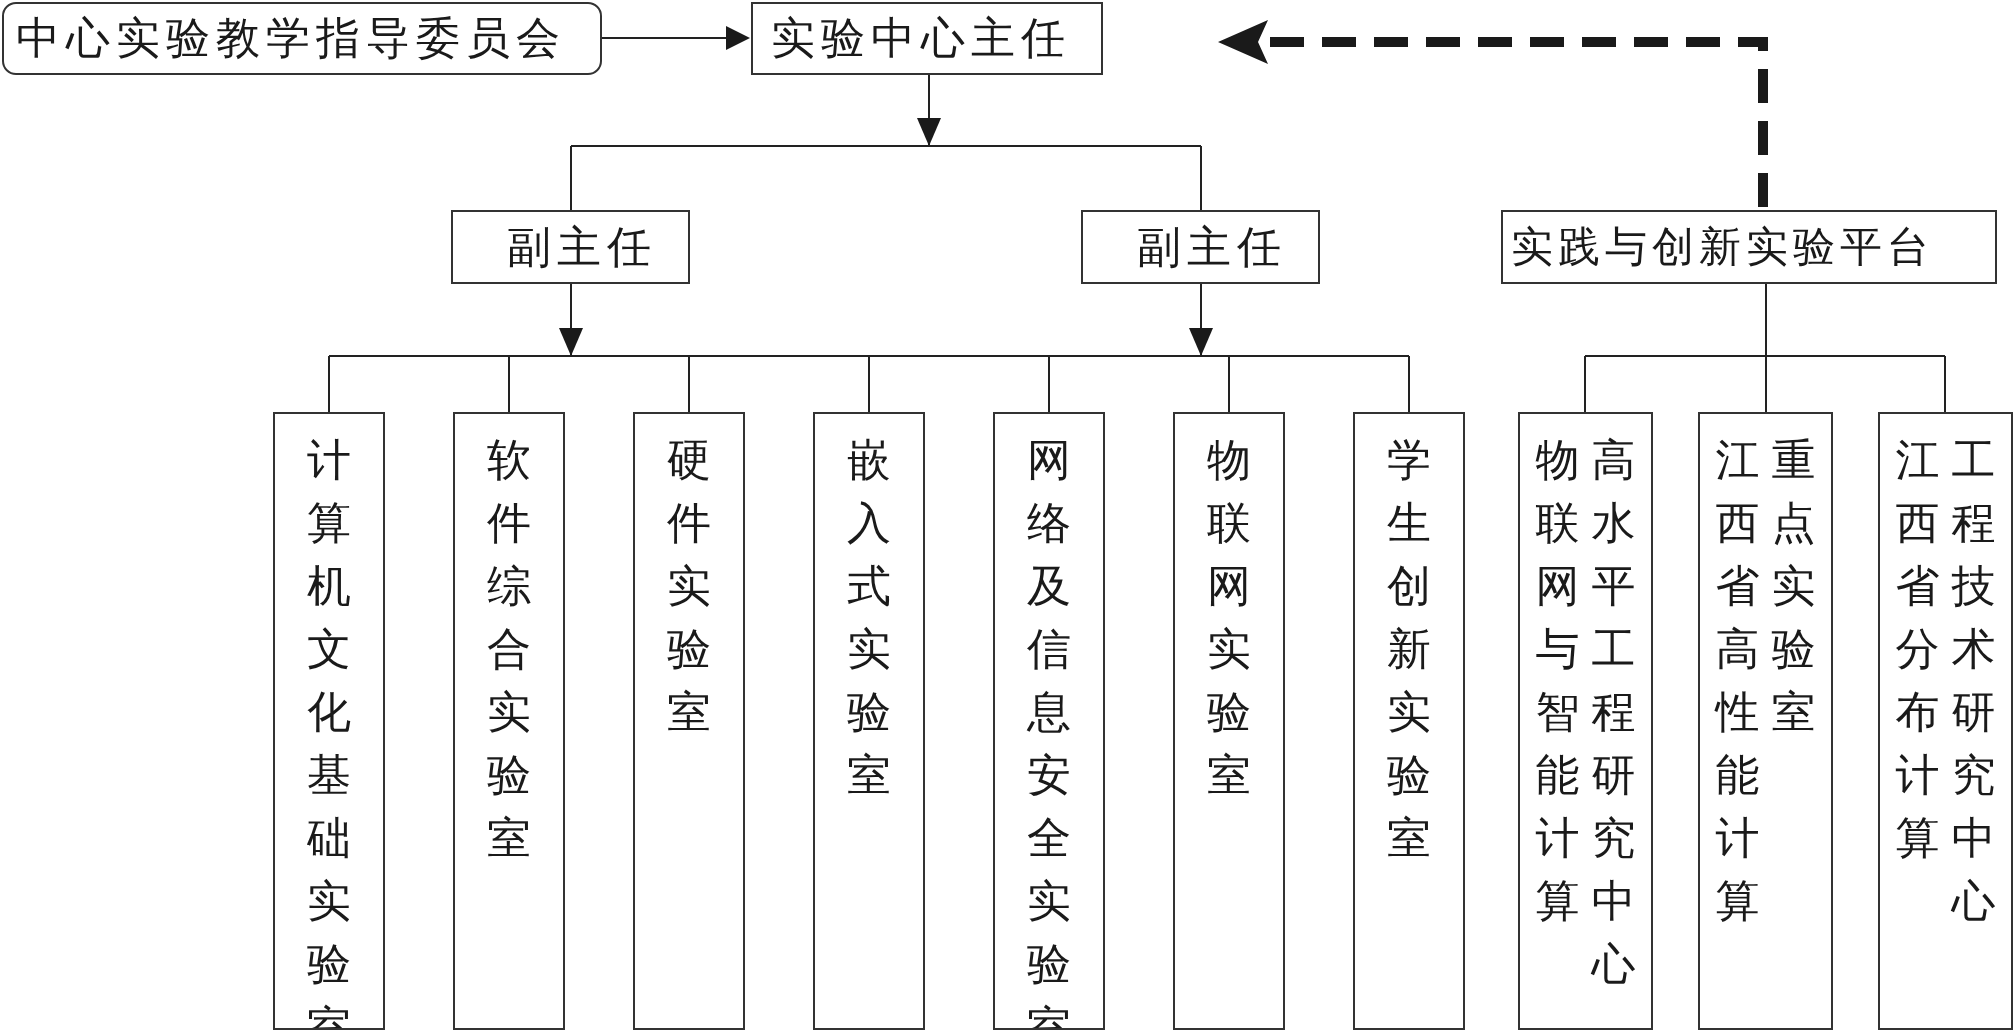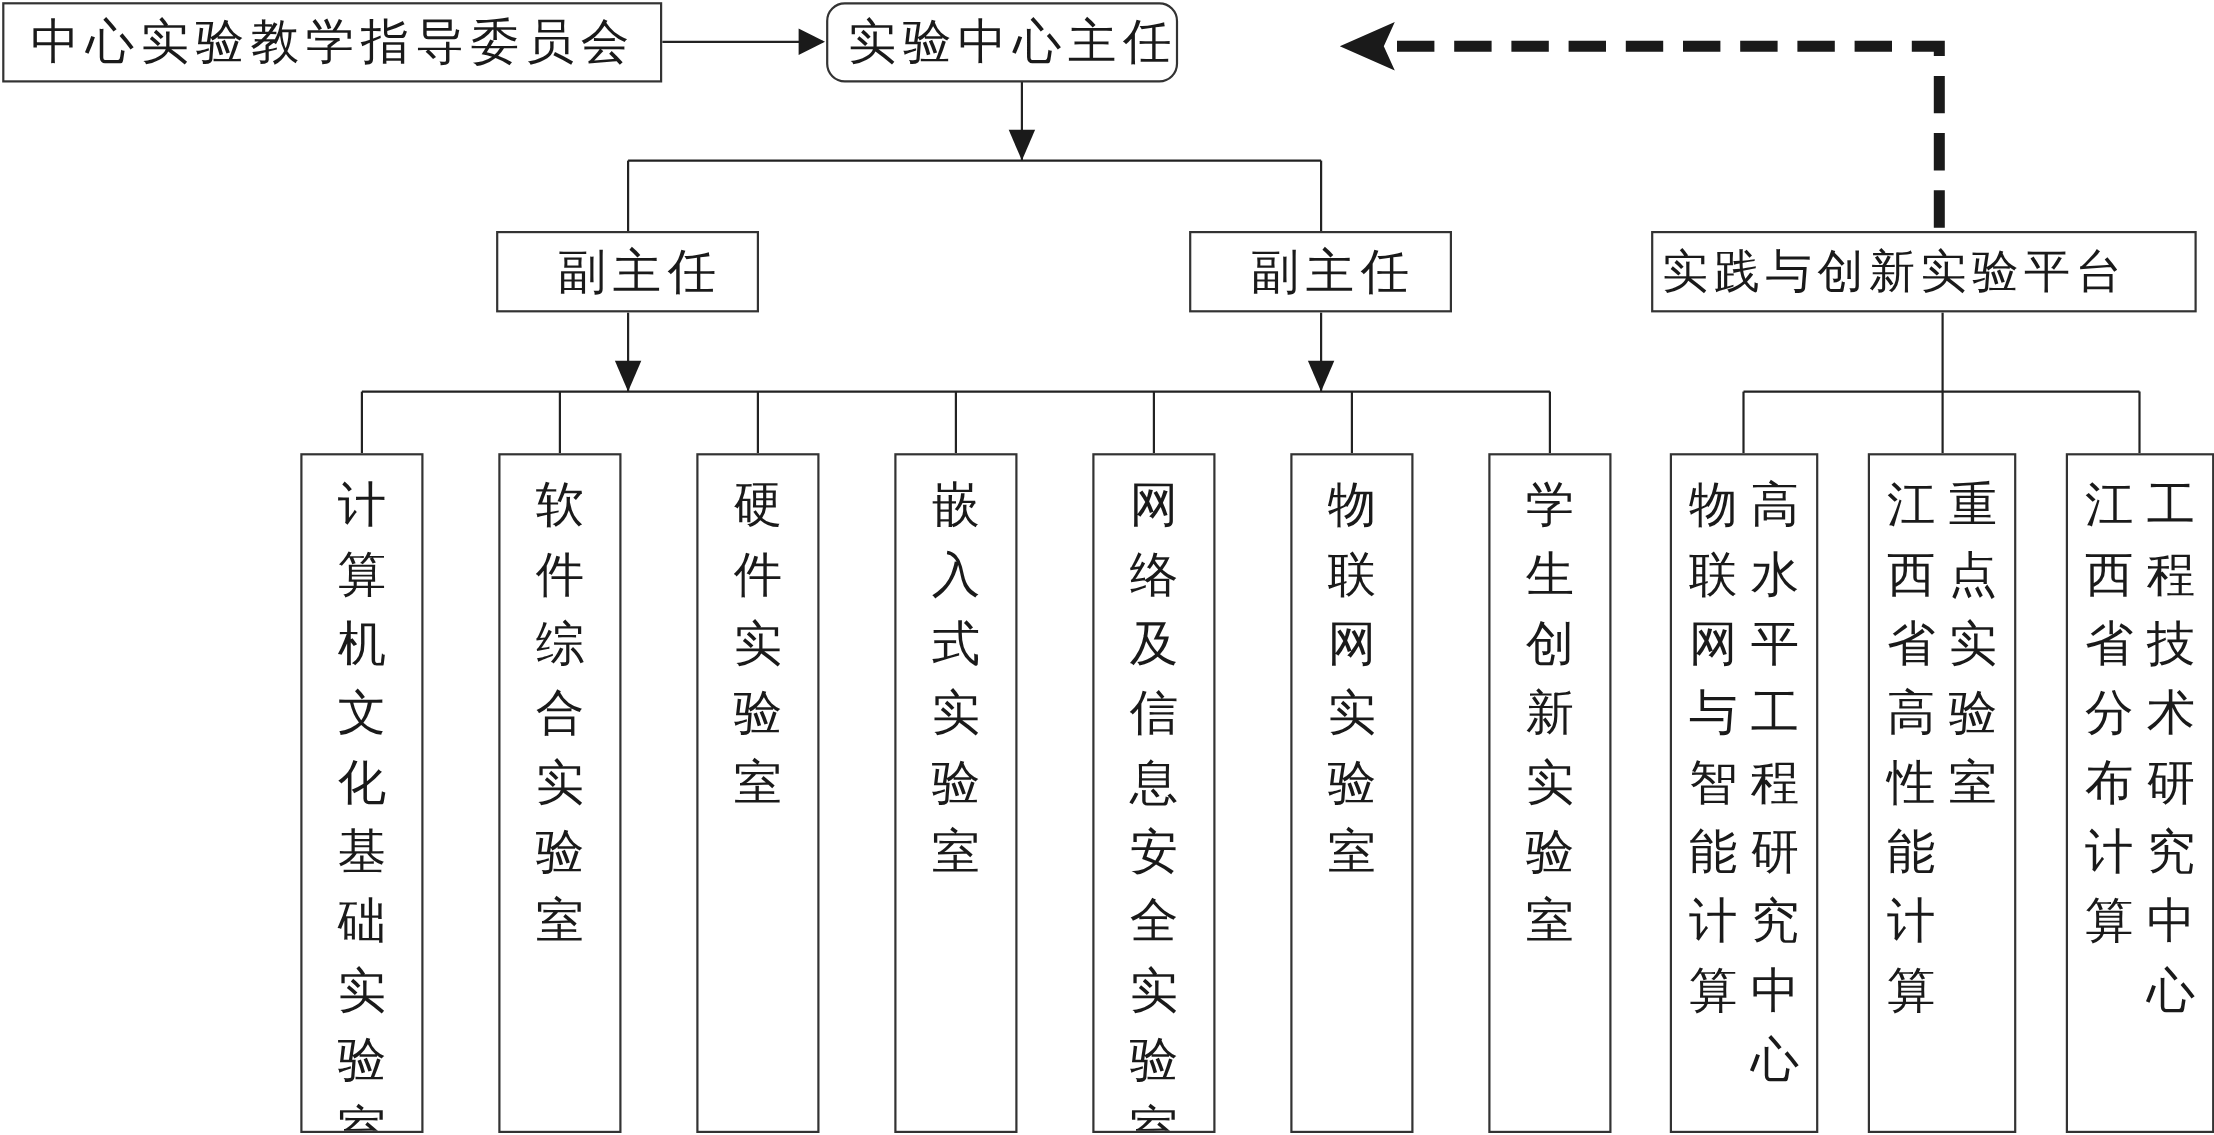--- a/index.html
+++ b/index.html
@@ -55,24 +55,24 @@
       <line x1="1585" y1="356" x2="1945" y2="356"></line>
       <line x1="1585" y1="356" x2="1585" y2="412"></line>
       <line x1="1766" y1="356" x2="1766" y2="412"></line>
       <line x1="1945" y1="356" x2="1945" y2="412"></line>
     </g>
 
     <path d="M1763,207 L1763,42 L1268,42" stroke="#1a1a1a" stroke-width="10" stroke-dasharray="34 18" fill="none"></path>
     <polygon points="1218,42 1268,20 1258,42 1268,64" fill="#1a1a1a"></polygon>
   </svg>
 
-  <div class="box hbox" style="left:2px;top:2px;width:600px;height:73px;padding-left:24px;">
+  <div class="box hbox" style="left:2px;top:2px;width:600px;height:73px;padding-left:12px;border-radius:14px;">
     <span>中心实验教学指导委员会</span>
   </div>
-  <div class="box hbox" style="left:751px;top:2px;width:320px;height:73px;padding-left:18px;border-radius:17px;">
+  <div class="box hbox" style="left:751px;top:2px;width:352px;height:73px;padding-left:18px;">
     <span>实验中心主任</span>
   </div>
   <div class="box hbox" style="left:451px;top:210px;width:239px;height:74px;padding-left:54px;">
     <span>副主任</span>
   </div>
   <div class="box hbox" style="left:1081px;top:210px;width:239px;height:74px;padding-left:54px;">
     <span>副主任</span>
   </div>
   <div class="box hbox" style="left:1501px;top:210px;width:496px;height:74px;padding-left:8px;font-size:42px;letter-spacing:5px;">
     <span>实践与创新实验平台</span>

